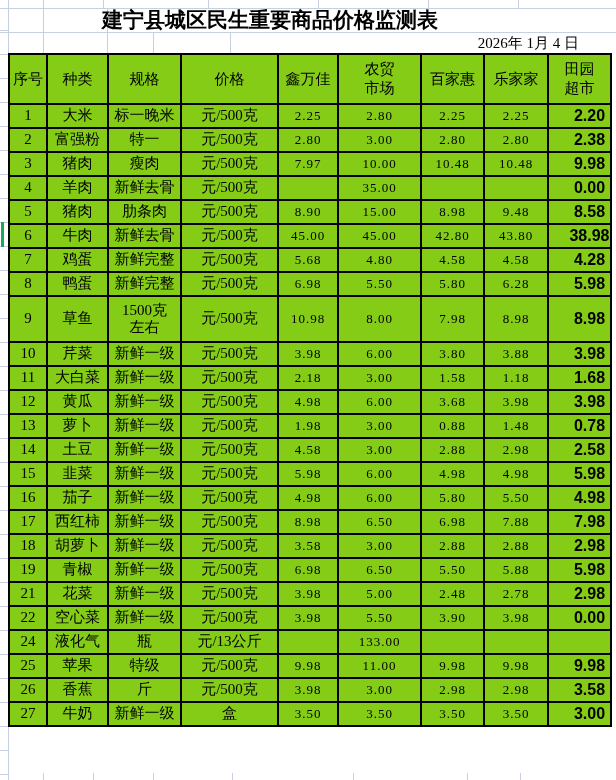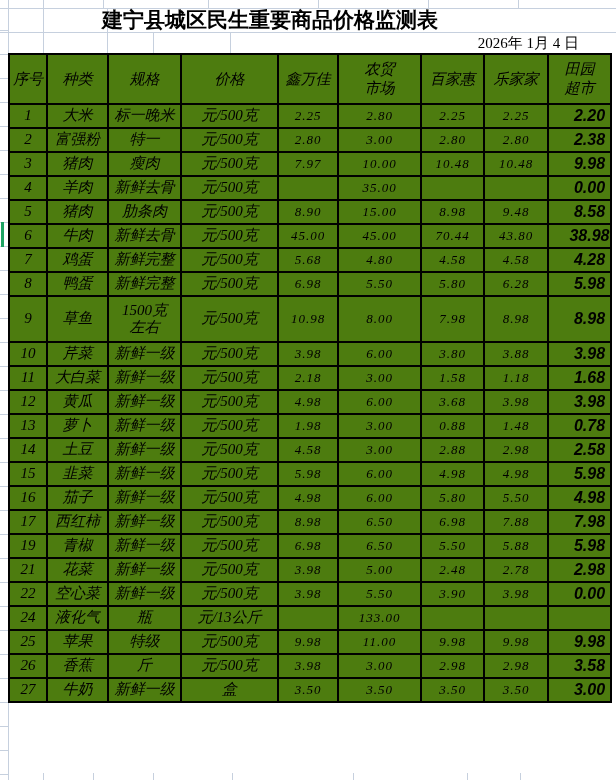--- a/index.html
+++ b/index.html
@@ -24,22 +24,21 @@
     font-weight:bold; font-size:21px; line-height:25px; white-space:nowrap;
   }
   .sheet-date {
     position:absolute; top:33px; right:37px; height:20px;
     font-size:15px; line-height:20px; white-space:nowrap;
   }
   
   table.price {
     position:absolute; left:8px; top:53px;
     border-collapse:collapse; table-layout:fixed; width:602px;
-    background:#4d7c0f;
-    font-style:italic;
+    background:#84cc16;
   }
   table.price th, table.price td {
     border:2px solid #000; text-align:center; vertical-align:middle;
     padding:0; overflow:hidden; white-space:pre-line;
   }
   table.price th { font-weight:normal; font-size:15px; line-height:1.25; height:50px; }
   table.price tr { height:24px; }
   table.price tr.tall { height:46px; }
   table.price td { font-size:15px; line-height:1.15; }
   table.price td:nth-child(n+5) { font-size:13px; letter-spacing:1px; }
@@ -169,21 +168,21 @@
       <td>9.48</td>
       <td>8.58</td>
     </tr>
         <tr>
       <td>6</td>
       <td>牛肉</td>
       <td>新鲜去骨</td>
       <td>元/500克</td>
       <td>45.00</td>
       <td>45.00</td>
-      <td>70.44</td>
+      <td>42.80</td>
       <td>43.80</td>
       <td>38.98</td>
     </tr>
         <tr>
       <td>7</td>
       <td>鸡蛋</td>
       <td>新鲜完整</td>
       <td>元/500克</td>
       <td>5.68</td>
       <td>4.80</td>
@@ -296,20 +295,31 @@
       <td>西红柿</td>
       <td>新鲜一级</td>
       <td>元/500克</td>
       <td>8.98</td>
       <td>6.50</td>
       <td>6.98</td>
       <td>7.88</td>
       <td>7.98</td>
     </tr>
         <tr>
+      <td>18</td>
+      <td>胡萝卜</td>
+      <td>新鲜一级</td>
+      <td>元/500克</td>
+      <td>3.58</td>
+      <td>3.00</td>
+      <td>2.88</td>
+      <td>2.88</td>
+      <td>2.98</td>
+    </tr>
+        <tr>
       <td>19</td>
       <td>青椒</td>
       <td>新鲜一级</td>
       <td>元/500克</td>
       <td>6.98</td>
       <td>6.50</td>
       <td>5.50</td>
       <td>5.88</td>
       <td>5.98</td>
     </tr>

